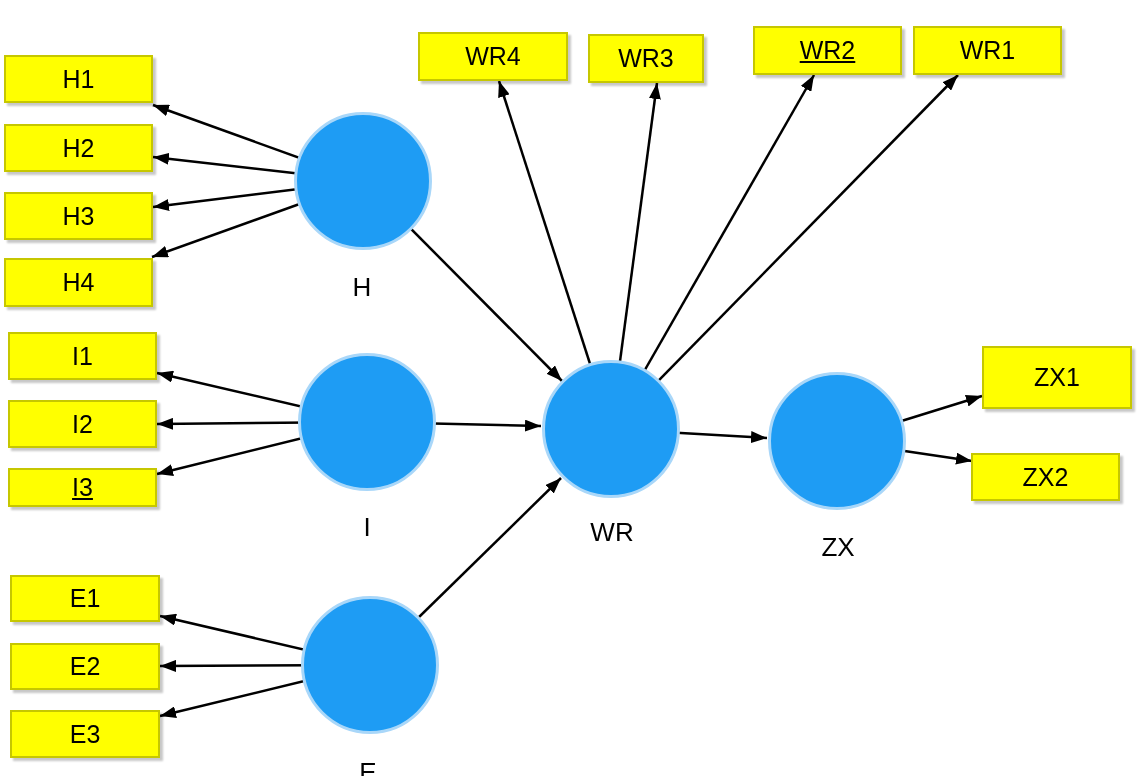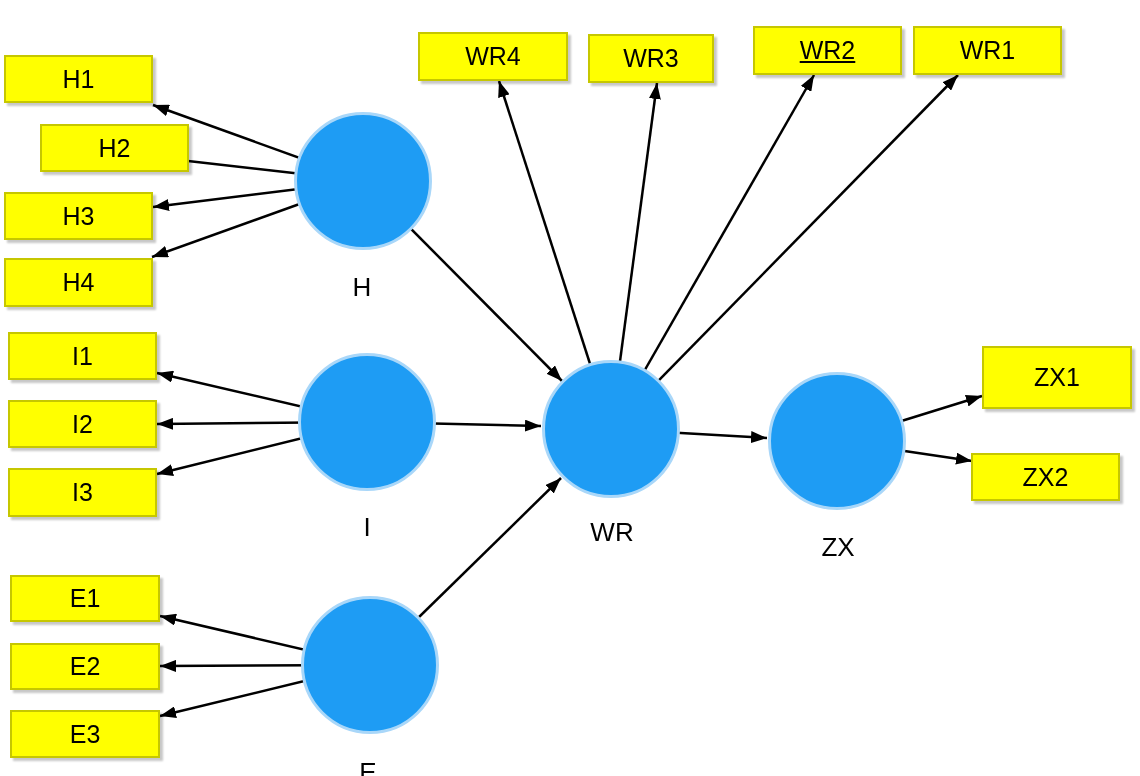--- a/index.html
+++ b/index.html
@@ -67,34 +67,34 @@
       <line x1="837" y1="441" x2="982" y2="396" marker-end="url(#arrow)"></line>
       <line x1="837" y1="441" x2="972" y2="461" marker-end="url(#arrow)"></line>
       <line x1="363.5" y1="181" x2="562" y2="381" marker-end="url(#arrow)"></line>
       <line x1="367.5" y1="422" x2="541" y2="426" marker-end="url(#arrow)"></line>
       <line x1="370" y1="665" x2="561" y2="478" marker-end="url(#arrow)"></line>
       <line x1="611" y1="429" x2="767" y2="438" marker-end="url(#arrow)"></line>
     </g>
   </svg>
 
   <div class="indicator" style="left:4px;top:55px;width:149px;height:48px;">H1</div>
-  <div class="indicator" style="left:4px;top:124px;width:149px;height:48px;margin-left:36px;">H2</div>
+  <div class="indicator" style="left:4px;top:124px;width:149px;height:48px;">H2</div>
   <div class="indicator" style="left:4px;top:192px;width:149px;height:48px;">H3</div>
   <div class="indicator" style="left:4px;top:258px;width:149px;height:49px;">H4</div>
 
   <div class="indicator" style="left:8px;top:332px;width:149px;height:48px;">I1</div>
   <div class="indicator" style="left:8px;top:400px;width:149px;height:48px;">I2</div>
-  <div class="indicator" style="left:8px;top:468px;width:149px;height:49px;">I3</div>
+  <div class="indicator" style="left:8px;top:468px;width:149px;height:39px;text-decoration:underline;">I3</div>
 
   <div class="indicator" style="left:10px;top:575px;width:150px;height:47px;">E1</div>
   <div class="indicator" style="left:10px;top:643px;width:150px;height:47px;">E2</div>
   <div class="indicator" style="left:10px;top:710px;width:150px;height:48px;">E3</div>
 
   <div class="indicator" style="left:418px;top:32px;width:150px;height:49px;">WR4</div>
-  <div class="indicator" style="left:588px;top:34px;width:126px;height:49px;">WR3</div>
+  <div class="indicator" style="left:588px;top:34px;width:116px;height:49px;">WR3</div>
   <div class="indicator" style="left:753px;top:26px;width:149px;height:49px;text-decoration:underline;">WR2</div>
   <div class="indicator" style="left:913px;top:26px;width:149px;height:49px;">WR1</div>
 
   <div class="indicator" style="left:982px;top:346px;width:150px;height:63px;">ZX1</div>
   <div class="indicator" style="left:971px;top:453px;width:149px;height:48px;">ZX2</div>
 
   <div class="latent" style="left:294px;top:112px;"></div>
   <div class="latent" style="left:298px;top:353px;"></div>
   <div class="latent" style="left:301px;top:596px;"></div>
   <div class="latent" style="left:542px;top:360px;"></div>

